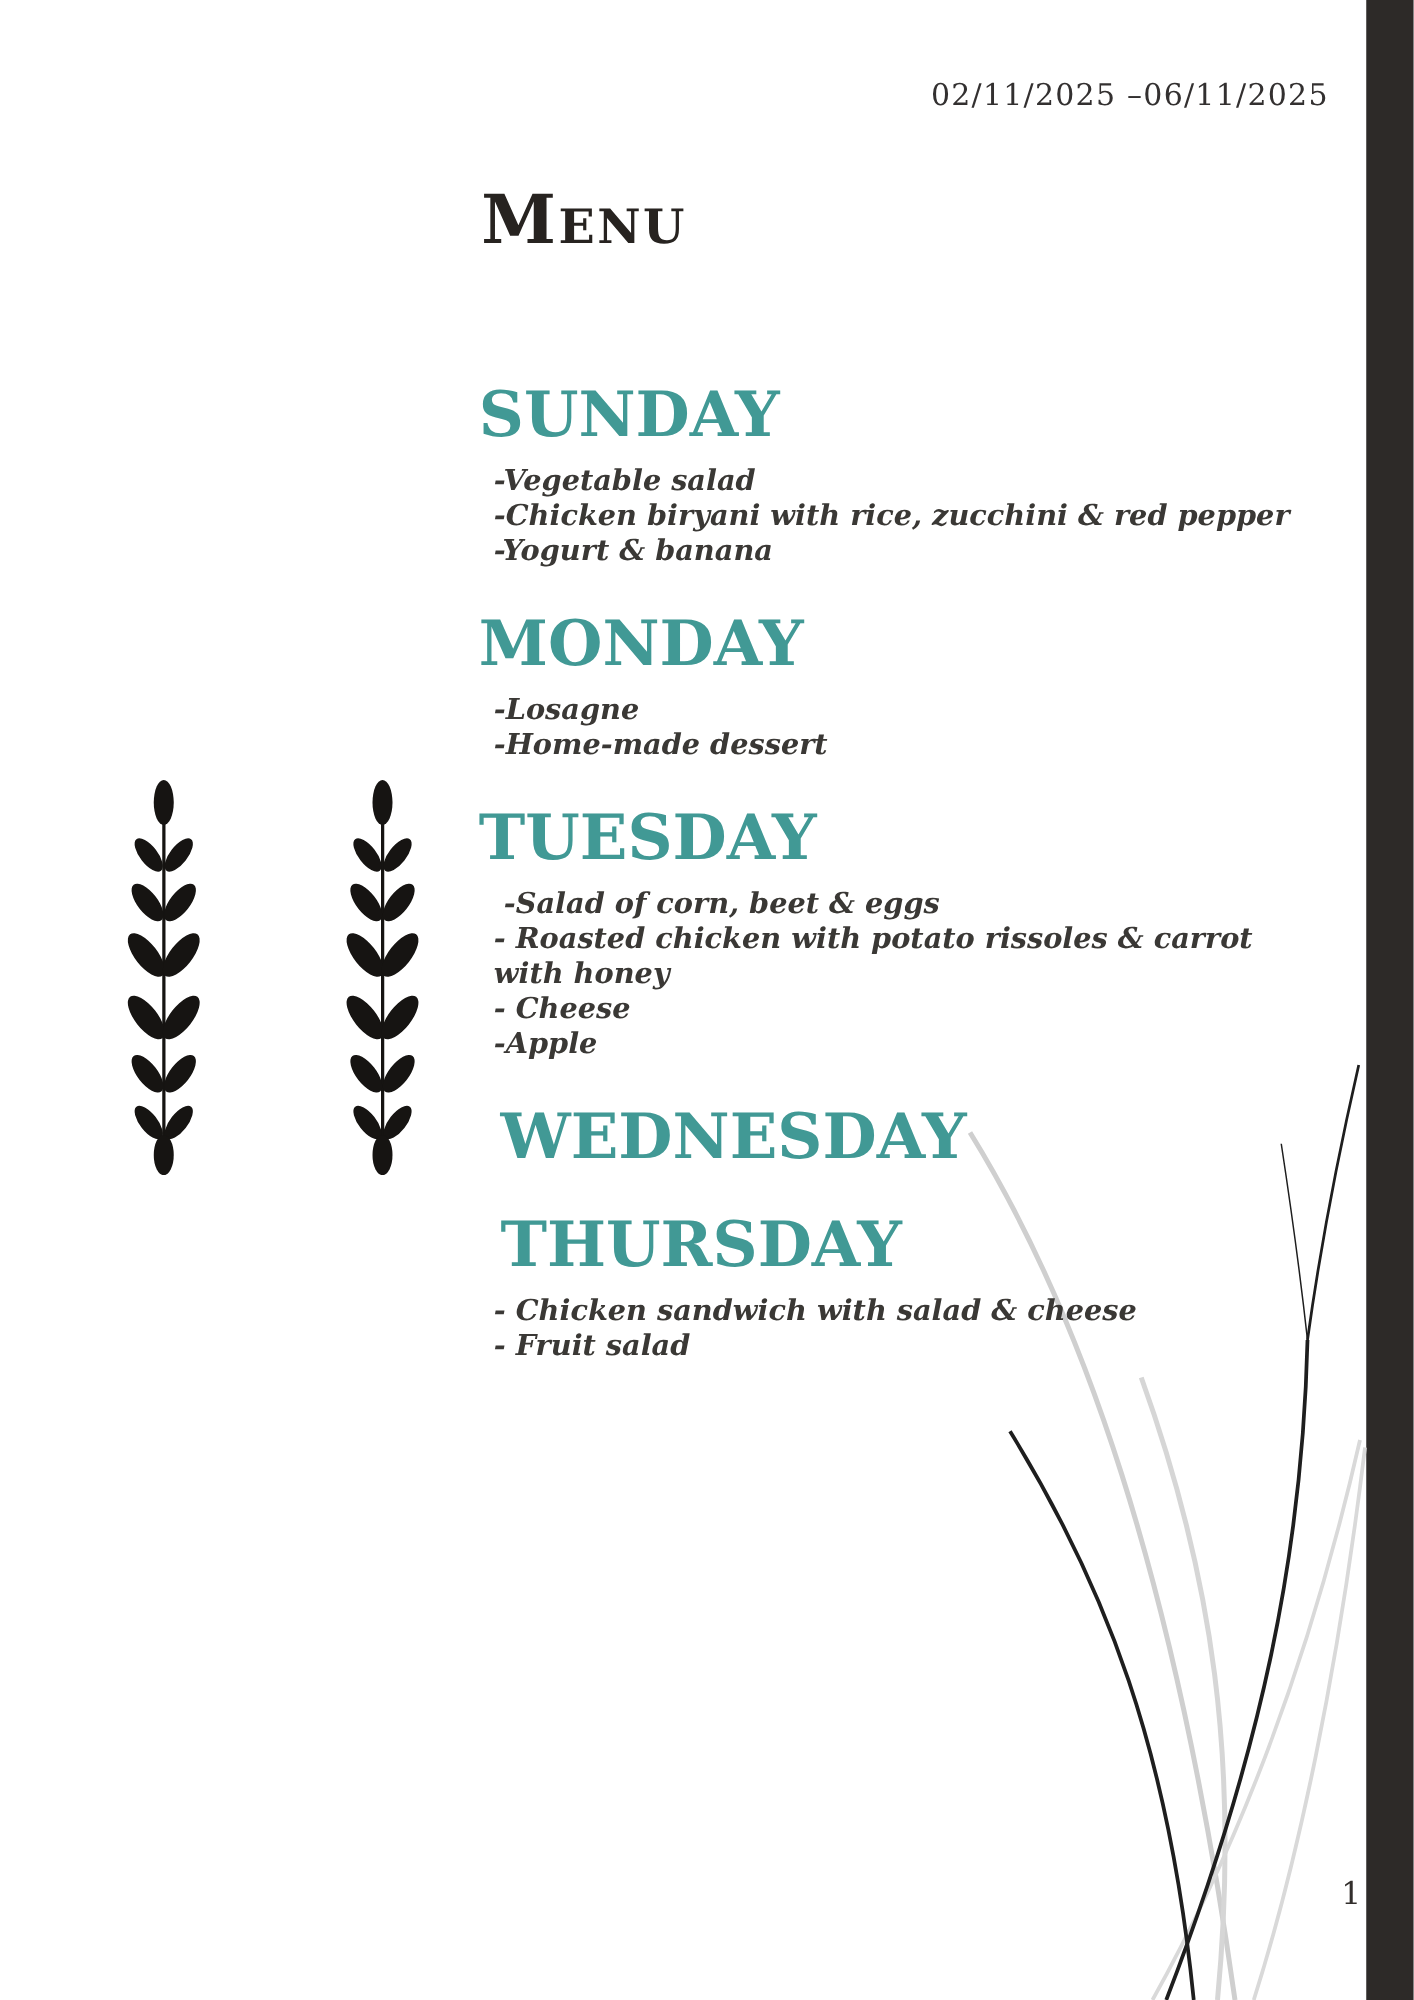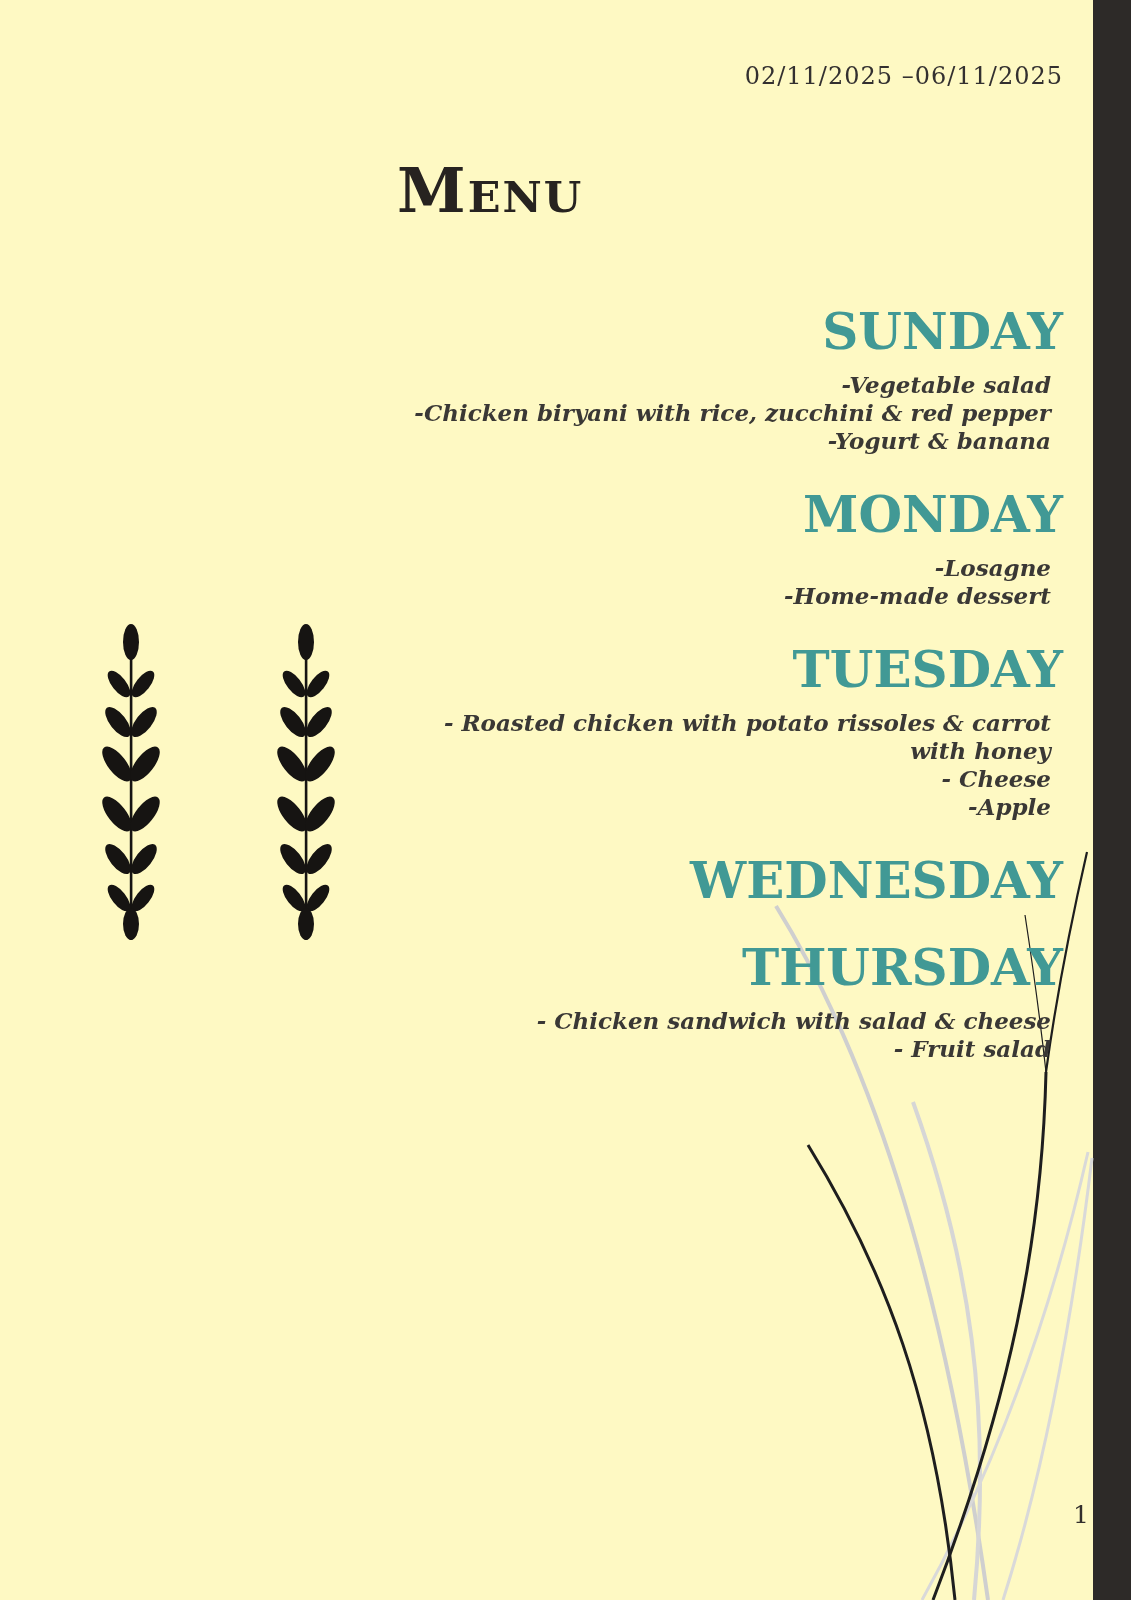--- a/index.html
+++ b/index.html
@@ -1,45 +1,45 @@
 <!DOCTYPE html>
 <html><head>
 <meta charset="utf-8">
 <style>
   html,body{margin:0;padding:0;background:#888;}
   .page{
     position:relative;
     width:1131px;height:1600px;
-    background:#fef9c3;
+    background:#ffffff;
     overflow:hidden;
     font-family:"DejaVu Serif", serif;
   }
   .edge-bar{
     position:absolute;top:0;right:0;
     width:38px;height:1600px;
     background:#2D2A28;
   }
   .date-range{
     position:absolute;top:62px;right:68px;
     font-size:24px;color:#333030;letter-spacing:1px;
     white-space:pre;
   }
   .doc-title{
     position:absolute;top:148px;left:385px;
-    margin:12px;
-    font-size:62px;line-height:1;
+    margin:0;
+    font-size:54px;line-height:1;
     font-variant:small-caps;
     font-weight:bold;
     color:#272320;
     letter-spacing:2px;
   }
   .sections{
     position:absolute;top:304px;left:383px;width:680px;
   }
-  .day{margin:0 0 32px 0;text-align:right;}
+  .day{margin:0 0 32px 0;}
   .day h2{
     margin:0 0 8px 0;
     font-size:50px;line-height:1.1;
     font-weight:bold;
     color:#419995;
     letter-spacing:0px;
     white-space:pre;
   }
   .items{margin:12px;}
   .item{
@@ -130,20 +130,21 @@
       <h2>MONDAY</h2>
       <div class="items">
         <div class="item">-Losagne</div>
         <div class="item">-Home-made dessert</div>
       </div>
     </section>
 
     <section class="day">
       <h2>TUESDAY</h2>
       <div class="items">
+        <div class="item"> -Salad of corn, beet &amp; eggs</div>
         <div class="item">- Roasted chicken with potato rissoles &amp; carrot with honey</div>
         <div class="item">- Cheese</div>
         <div class="item">-Apple</div>
       </div>
     </section>
 
     <section class="day">
       <h2> WEDNESDAY</h2>
     </section>
 

